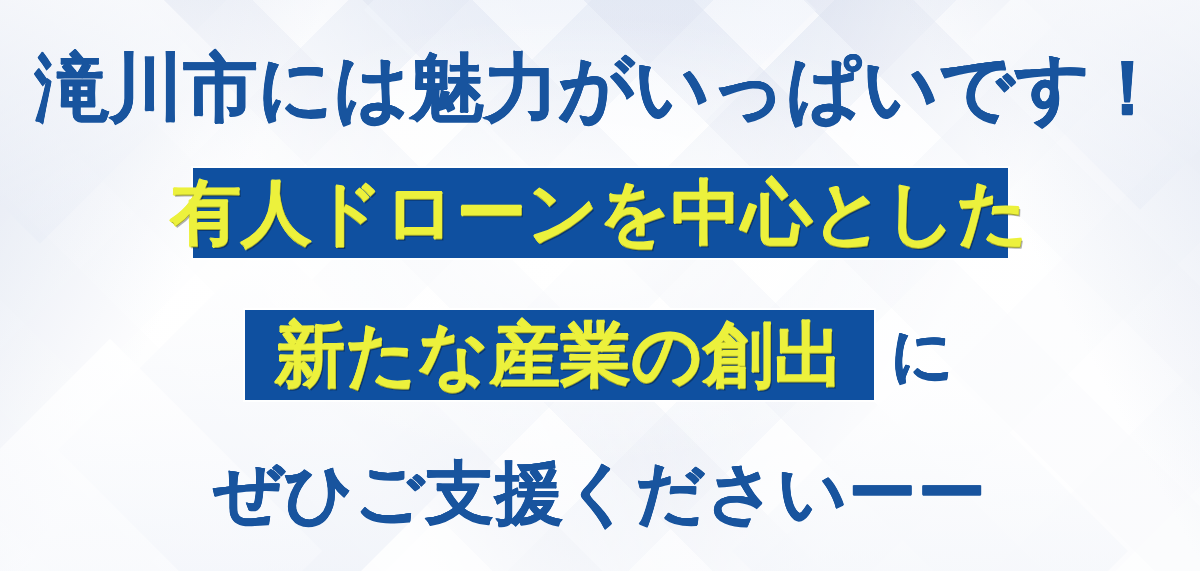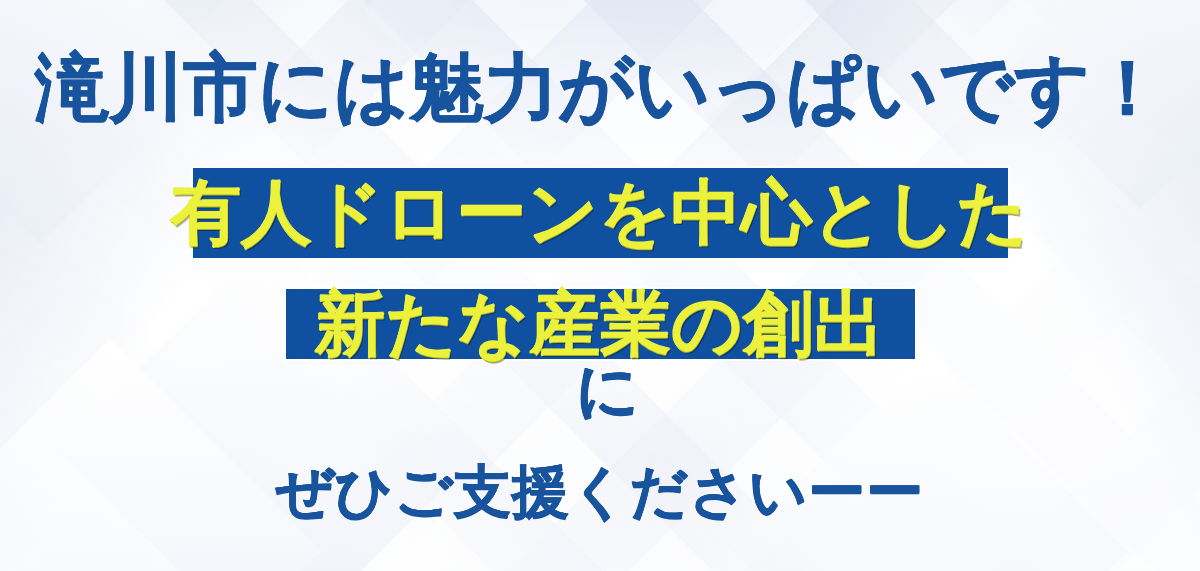--- a/index.html
+++ b/index.html
@@ -114,21 +114,21 @@
       -0.5px 0 0 #18549e,
        0 0.5px 0 #18549e,
        0 -0.5px 0 #18549e;
   }
 
   .line-1 { height:112px; }
   .line-1 .plain-text { font-size:74px; line-height:1.0; letter-spacing:0.004em; }
 
   
   .line-2 { height:118px; margin-top:10px; }
-  .line-3 { height:118px; margin-top:24px;flex-direction:column; }
+  .line-3 { height:118px; margin-top:24px; }
   .line-4 { height:112px; margin-top:22px; }
 
   .hl-box {
     background:#0f50a0;
     display:inline-flex;
     align-items:center;
     justify-content:center;
     box-shadow:0 0 0 2px rgba(255,255,255,.85);
   }
 
@@ -150,21 +150,21 @@
   
   .box-3 { width:629px; height:90px; }
   .box-3 .hl-text { font-size:70px; line-height:1; letter-spacing:0.008em; }
 
   .line-3 .tail {
     font-size:62px;
     line-height:1;
     margin-left:16px;
   }
 
-  .line-4 .plain-text { font-size:57px; line-height:1; letter-spacing:0.02em; }
+  .line-4 .plain-text { font-size:68px; line-height:1; letter-spacing:0.02em; }
 </style>
 </head>
 <body>
 
 <div class="banner">
 
   <div class="bg-base"></div>
   <div class="bg-diamonds"></div>
   <div class="bg-facets"></div>
 

